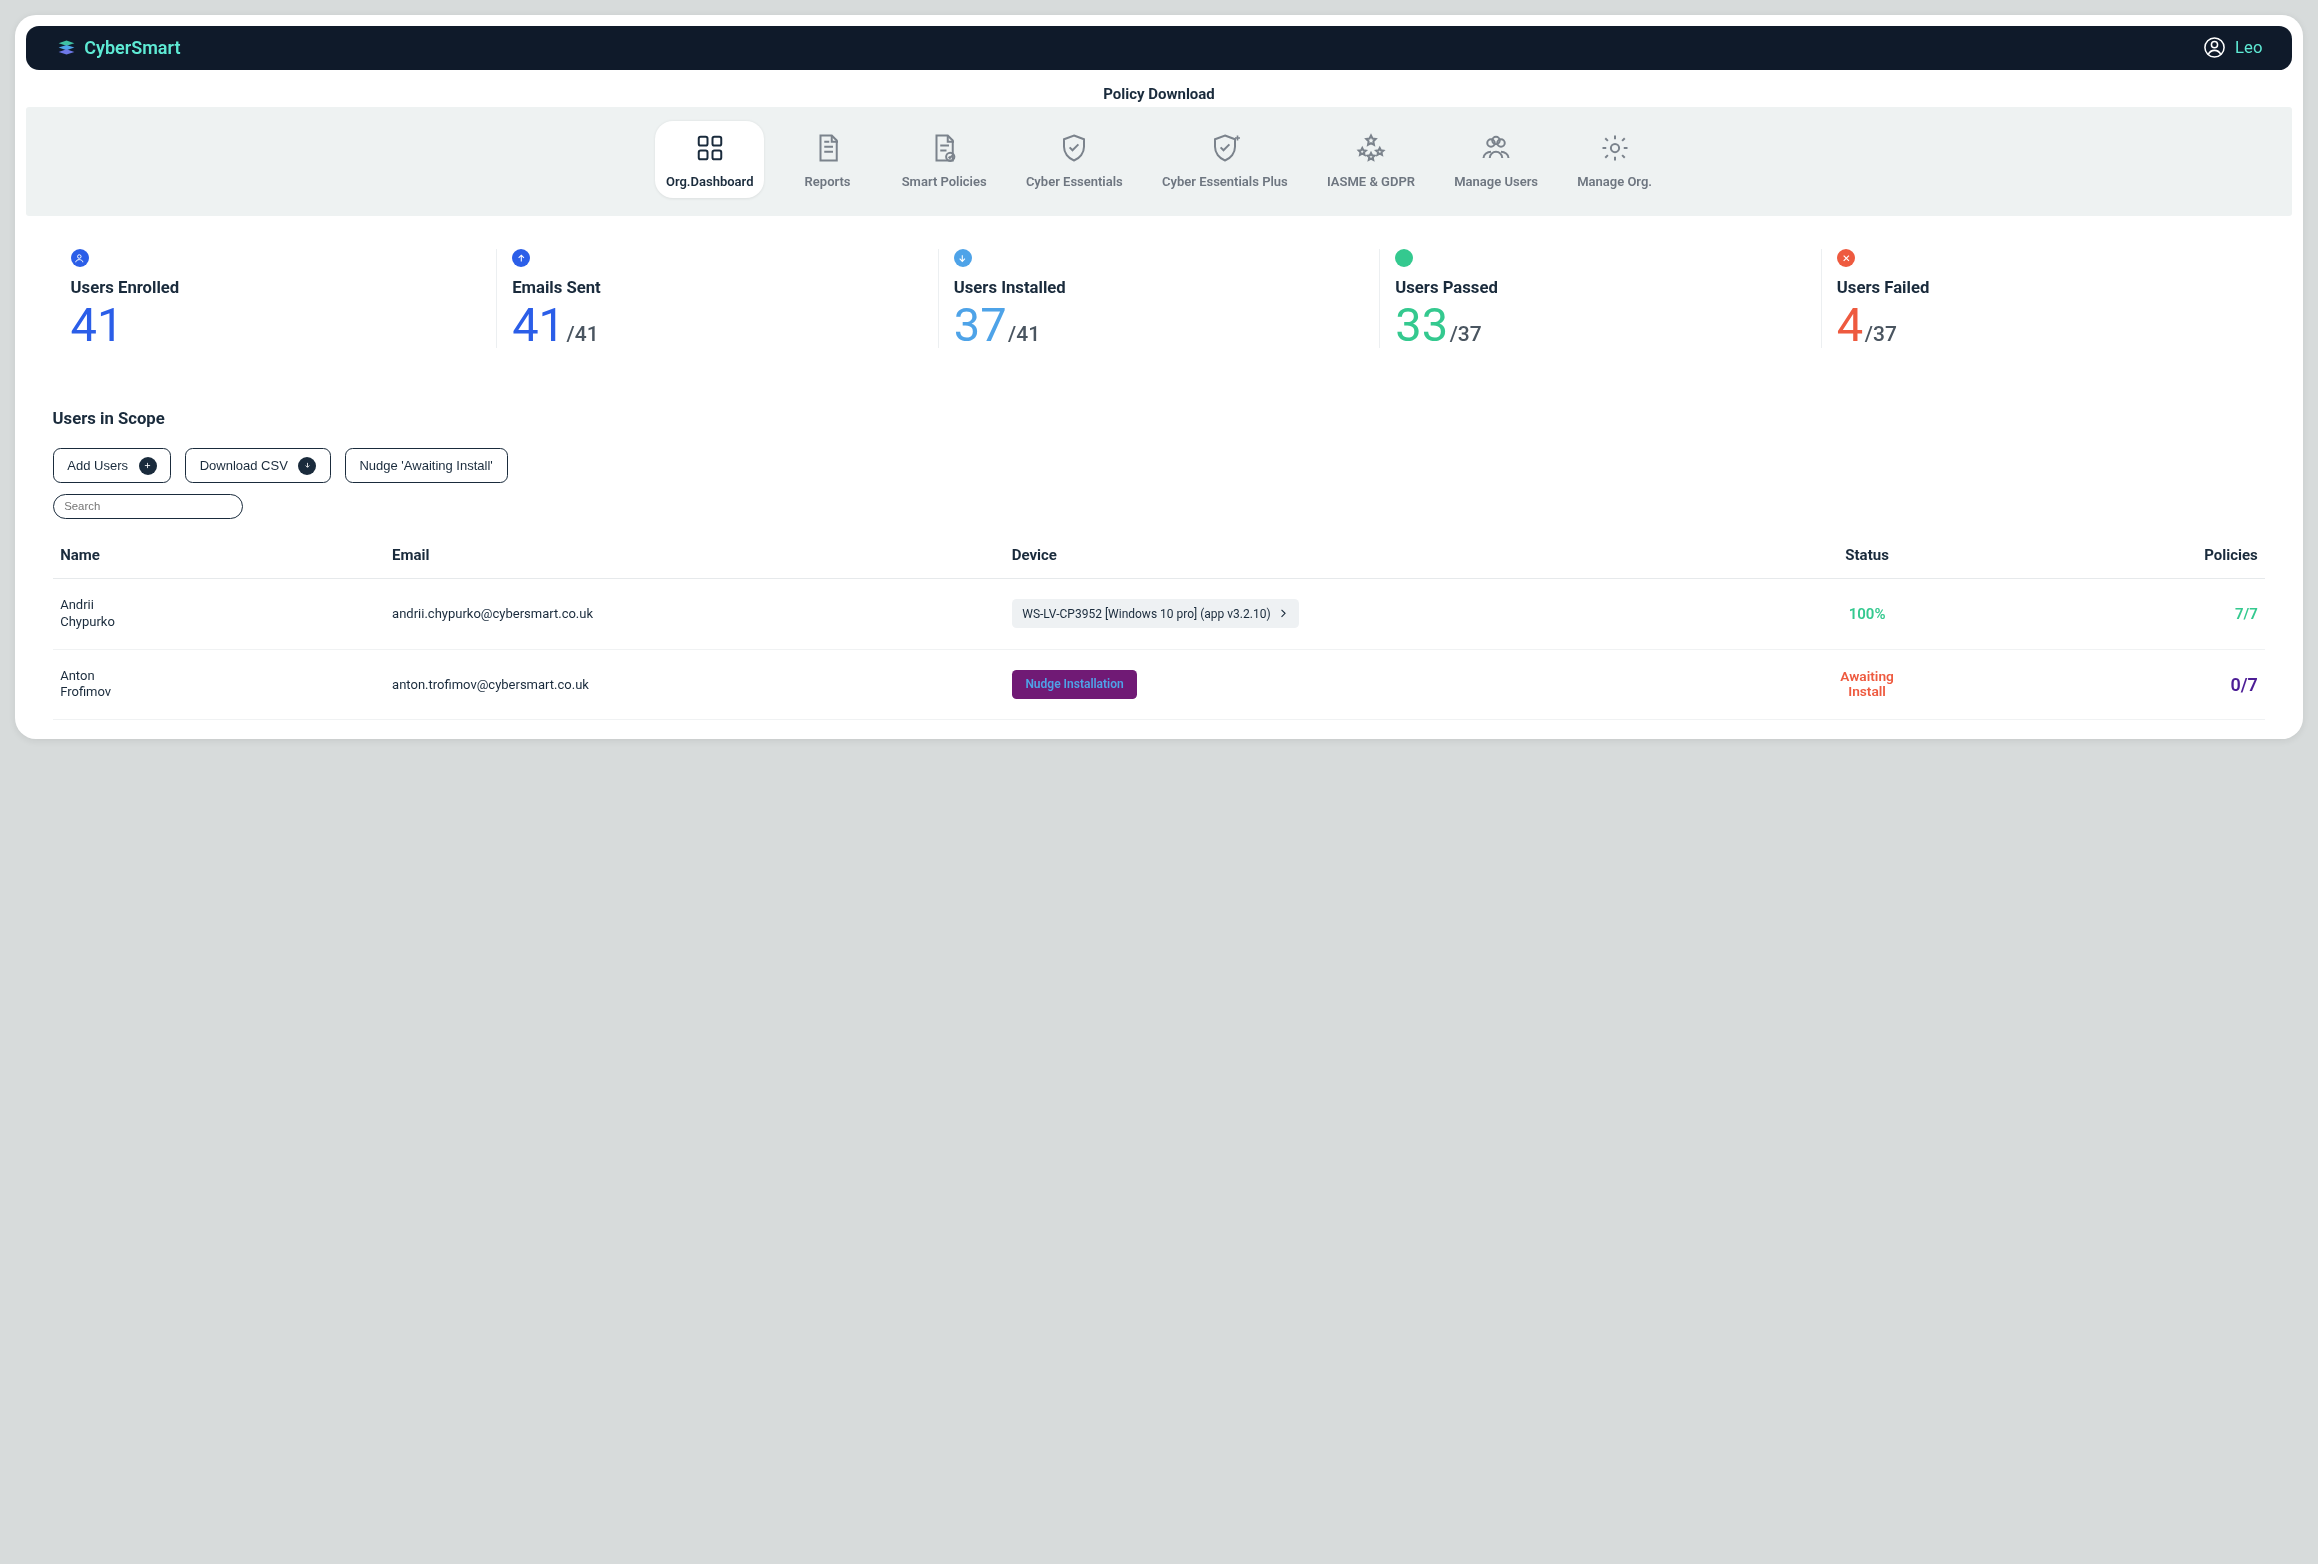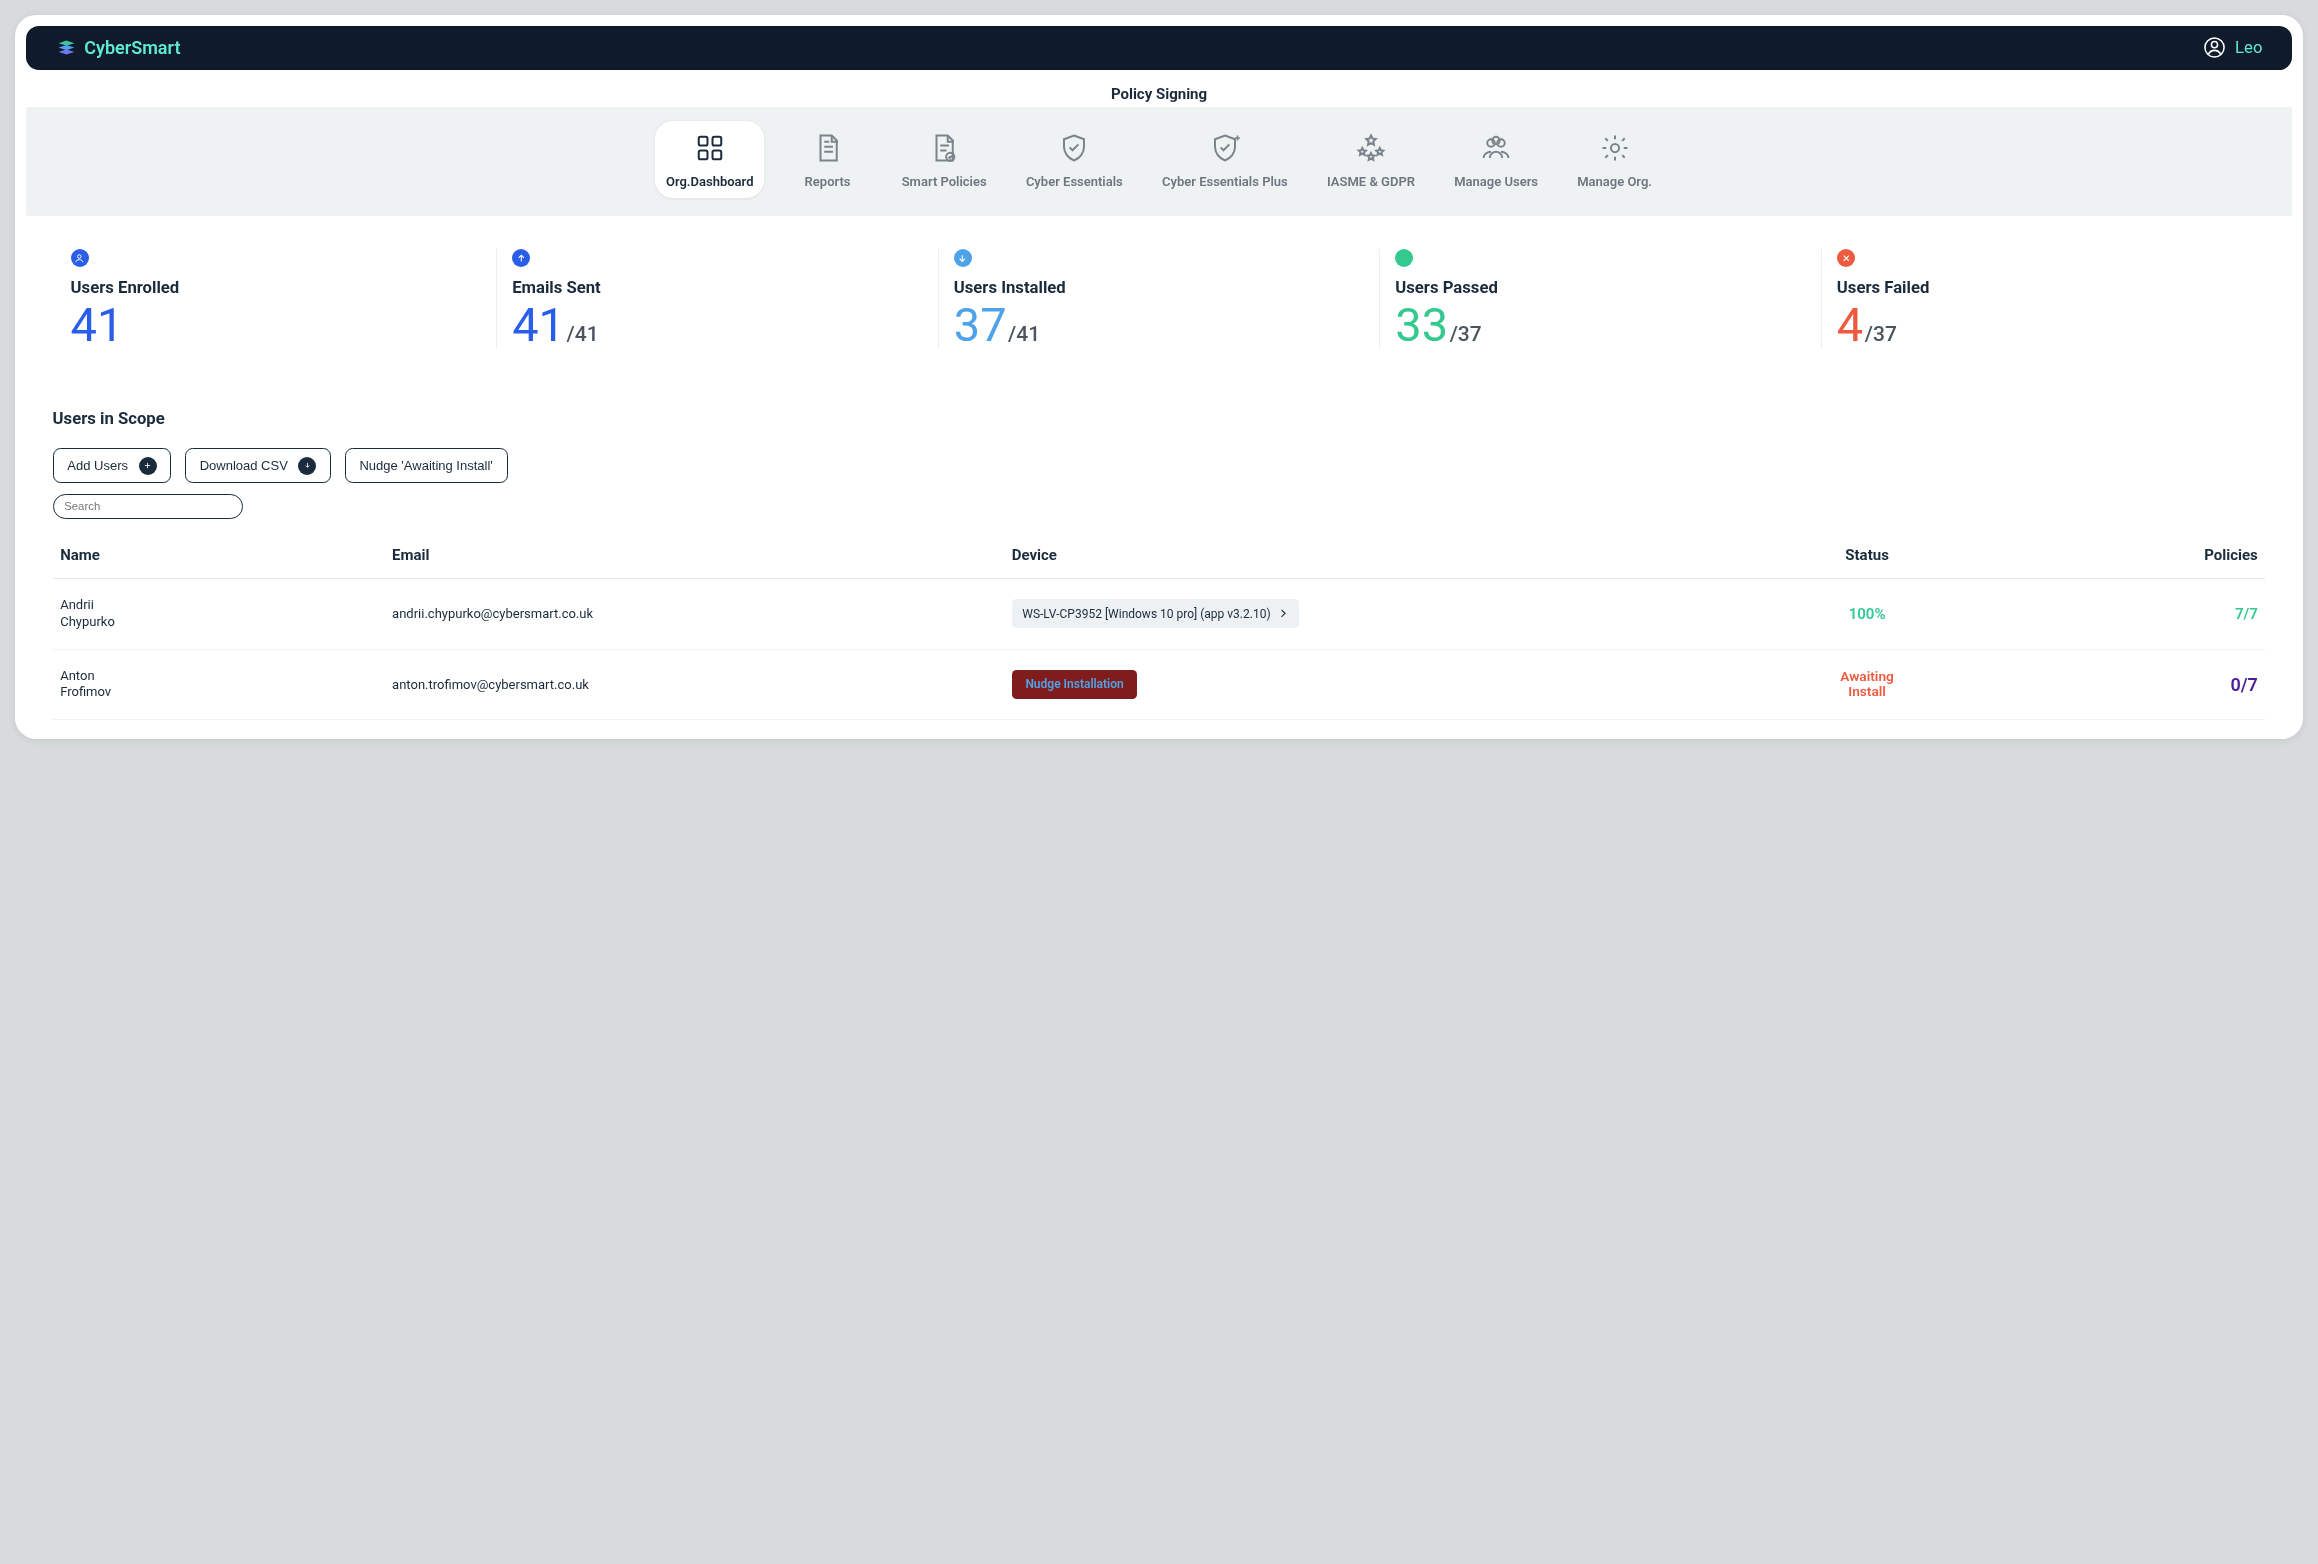--- a/index.html
+++ b/index.html
@@ -114,21 +114,21 @@
   align-items: center;
   gap: 7.6px;
   background: #eef1f3;
   border-radius: 4.6px;
   padding: 7.6px 10.6px;
   font-size: 12px;
   color: #1a2b3c;
   cursor: pointer;
 }
 .device-chip svg { width: 10.6px; height: 10.6px; stroke: #1a2b3c; fill: none; stroke-width: 2.5; }
-.nudge-link { background: #7f1d1d; border-radius: 4.6px; padding: 7.6px 13.7px; color: #4ea3e8; font-size: 12px; font-weight: 600; display: inline-block; cursor: pointer; }
+.nudge-link { background: #701a75; border-radius: 4.6px; padding: 7.6px 13.7px; color: #4ea3e8; font-size: 12px; font-weight: 600; display: inline-block; cursor: pointer; }
 .status-pass { color: #34c98f; font-size: 15px; font-weight: 600; }
 .status-await { color: #ee5a3f; font-size: 13.7px; font-weight: 600; line-height: 1.15; }
 .pol-pass { color: #34c98f; font-size: 15px; font-weight: 600; }
 .pol-fail { color: #4c1d95; font-size: 18px; font-weight: 600; }
 .name-cell { font-size: 13px; line-height: 1.3; }
 </style>
 </head>
 <body>
 
 <div class="app-frame">
@@ -145,21 +145,21 @@
     <div class="user-area">
       <svg class="user-icon" viewBox="0 0 24 24" fill="none" stroke="#fff" stroke-width="1.6">
         <circle cx="12" cy="12" r="10"></circle>
         <circle cx="12" cy="9" r="3.2"></circle>
         <path d="M5.5 19.2c1.4-2.8 4-4.2 6.5-4.2s5.1 1.4 6.5 4.2"></path>
       </svg>
       <span>Leo</span>
     </div>
   </div>
 
-  <div class="page-title">Policy Signing</div>
+  <div class="page-title">Policy Download</div>
 
   <div class="nav-strip">
     <div class="nav-item active">
       <svg class="nav-icon" viewBox="0 0 24 24">
           <rect x="3" y="3" width="7" height="7" rx="1.5"></rect>
           <rect x="14" y="3" width="7" height="7" rx="1.5"></rect>
           <rect x="3" y="14" width="7" height="7" rx="1.5"></rect>
           <rect x="14" y="14" width="7" height="7" rx="1.5"></rect>
         </svg>
       <span>Org.Dashboard</span>

